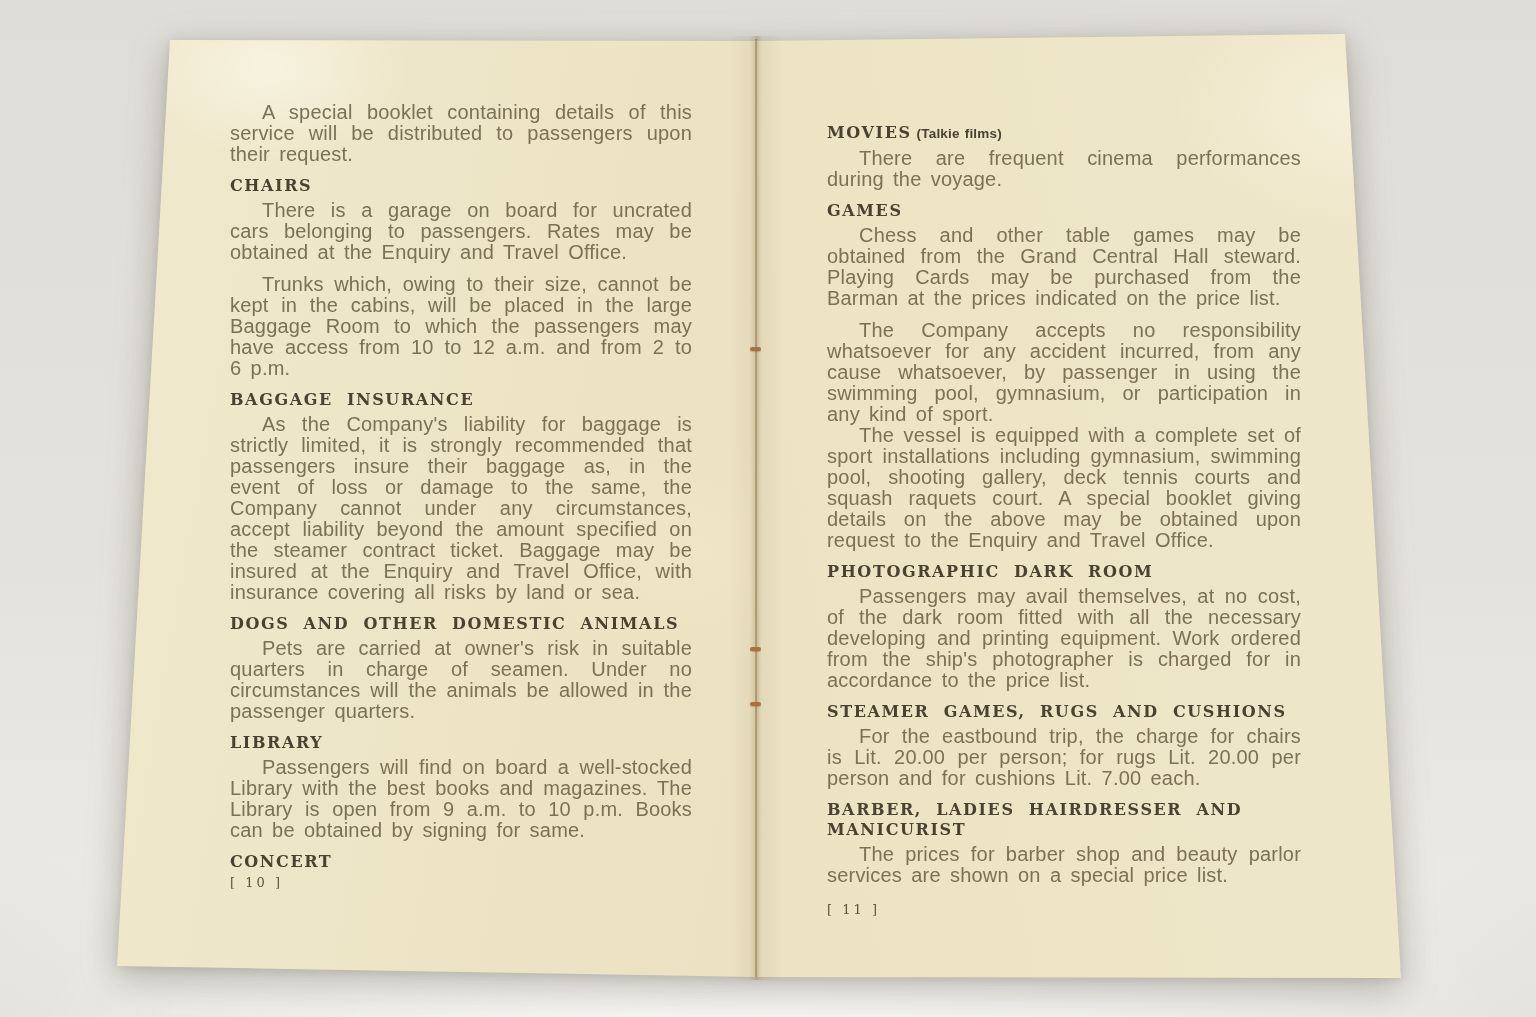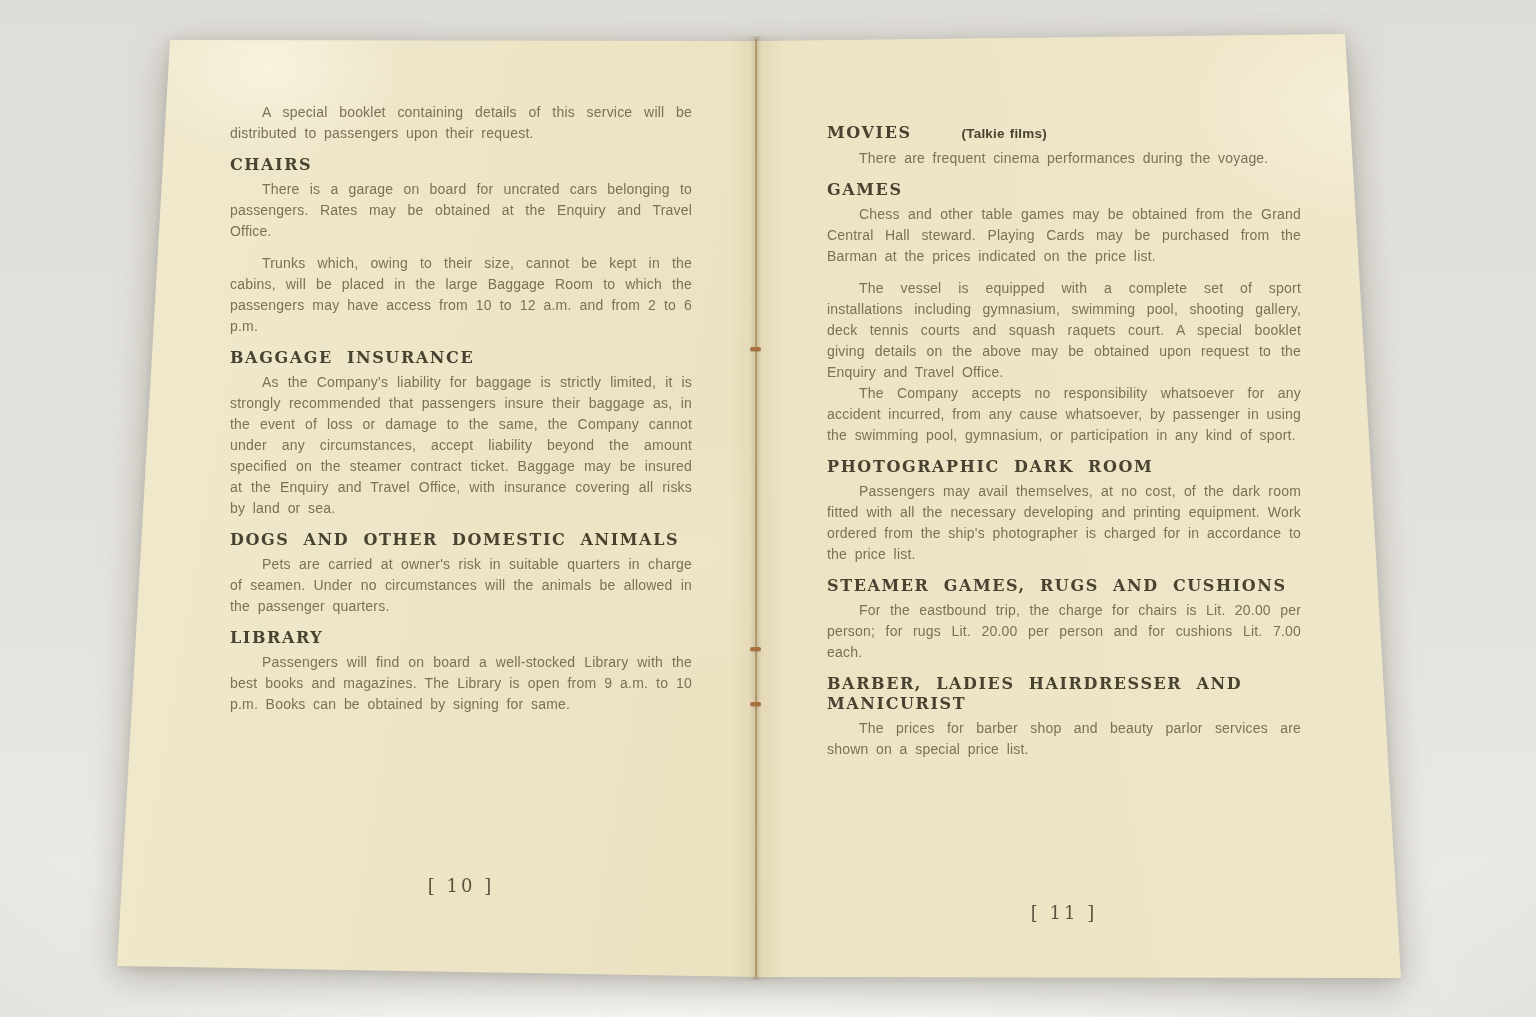--- a/index.html
+++ b/index.html
@@ -77,21 +77,21 @@
     position: absolute;
     font-family: "Liberation Sans", sans-serif;
     color: var(--body-ink, #7a7156);
   }
   .text-left  { left: 115px; top: 72px;  width: 462px; }
   .text-right { left: 712px; top: 82px;  width: 474px; }
 
   .body-para {
     margin: 0;
     text-indent: 32px;
-    font-size: 14px;
+    font-size: 20px;
     line-height: 21px;
     text-align: justify;
     text-align-last: left;
     word-spacing: 3.5px;
     letter-spacing: 0.2px;
   }
 
   .section { margin-top: 11px; }
 
   .heading {
@@ -103,28 +103,26 @@
     letter-spacing: 1.6px;
     word-spacing: 7px;
     color: var(--heading-ink, #4a4231);
   }
   .heading-suffix {
     font-family: "Liberation Sans", sans-serif;
     font-size: 13.5px;
     font-weight: bold;
     letter-spacing: 0.2px;
     word-spacing: 1px;
-    margin-left: 45px;
   }
 
   .page-number {
     position: absolute;
-    text-align: center;
     font-family: "DejaVu Serif", serif;
-    font-size: 18px;
+    font-size: 13px;
     letter-spacing: 3px;
     color: #5d5440;
   }
   .pn-left  { left: 115px; top: 845px; width: 462px; }
   .pn-right { left: 712px; top: 872px; width: 474px; }
 </style>
 </head>
 <body>
 
 <div class="scene">
@@ -162,20 +160,21 @@
   </section>
 
   <section class="section">
     <h3 class="heading"><span class="heading-text">LIBRARY</span></h3>
     <div class="paras">
                 <p class="body-para">Passengers will find on board a well-stocked Library with the best books and magazines.  The Library is open from 9 a.m. to 10 p.m.  Books can be obtained by signing for same.</p>
               </div>
   </section>
 
   <section class="section">
+    <h3 class="heading"><span class="heading-text">CONCERT</span></h3>
   </section>
 </div>
       </div>
       <div class="page-number pn-left">[ 10 ]</div>
     </div>
 
     <div class="page page-right">
       <div class="text-block text-right">
         <div id="right-sections">
   <section class="section">
@@ -187,22 +186,22 @@
 
   <section class="section">
     <h3 class="heading"><span class="heading-text">GAMES</span></h3>
     <div class="paras">
                 <p class="body-para">Chess and other table games may be obtained from the Grand Central Hall steward.  Playing Cards may be purchased from the Barman at the prices indicated on the price list.</p>
               </div>
   </section>
 
   <section class="section">
     <div class="paras">
+                <p class="body-para">The Company accepts no responsibility whatsoever for any accident incurred, from any cause whatsoever, by passenger in using the swimming pool, gymnasium, or participation in any kind of sport.</p>
                 <p class="body-para">The vessel is equipped with a complete set of sport installations including gymnasium, swimming pool, shooting gallery, deck tennis courts and squash raquets court.  A special booklet giving details on the above may be obtained upon request to the Enquiry and Travel Office.</p>
-                <p class="body-para">The Company accepts no responsibility whatsoever for any accident incurred, from any cause whatsoever, by passenger in using the swimming pool, gymnasium, or participation in any kind of sport.</p>
               </div>
   </section>
 
   <section class="section">
     <h3 class="heading"><span class="heading-text">PHOTOGRAPHIC DARK ROOM</span></h3>
     <div class="paras">
                 <p class="body-para">Passengers may avail themselves, at no cost, of the dark room fitted with all the necessary developing and printing equipment.  Work ordered from the ship's photographer is charged for in accordance to the price list.</p>
               </div>
   </section>
 

